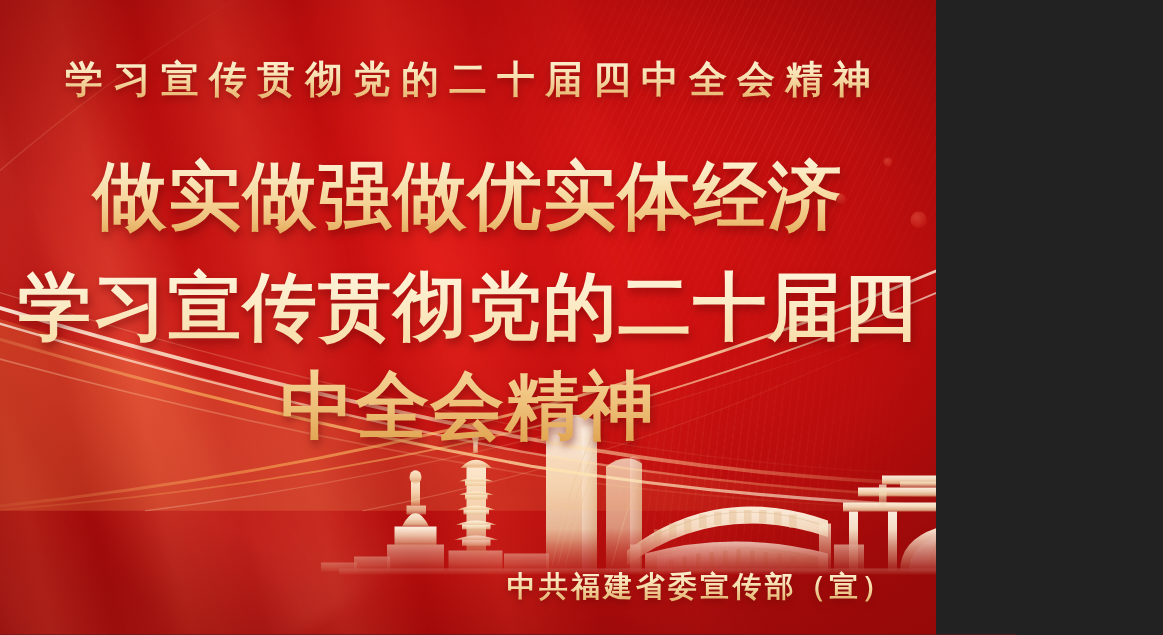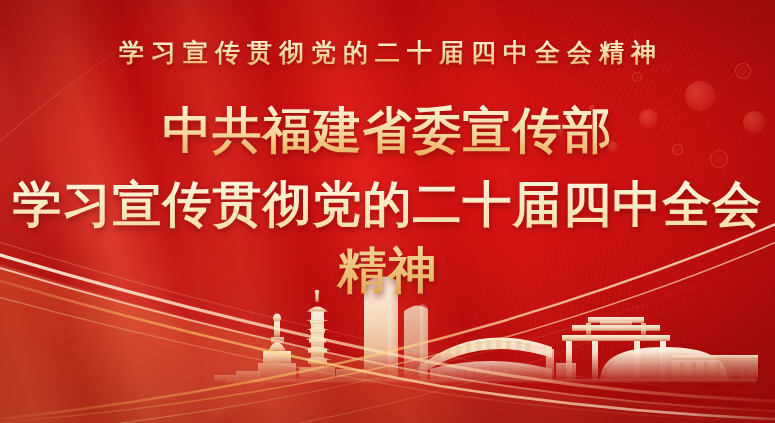--- a/index.html
+++ b/index.html
@@ -2,21 +2,21 @@
 <html><head>
 <meta charset="utf-8">
 <style>
   html, body {
     margin: 0;
     padding: 0;
     background: #222;
   }
   #poster {
     position: relative;
-    width: 775px;
+    width: 624px;
     height: 423px;
     overflow: hidden;
     font-family: "Liberation Sans", "DejaVu Sans", sans-serif;
     background: #c60f0f;
     user-select: none;
   }
 
   
   .bg-base {
     position: absolute;
@@ -404,18 +404,19 @@
     <path d="M-10 420 Q260 392 500 322 Q660 274 790 218" stroke="url(#rbGoldR)" stroke-width="2.4" fill="none" opacity="0.9"></path>
     <path d="M-10 423 Q270 402 510 336 Q668 290 790 236" stroke="url(#rbGoldR)" stroke-width="1.5" fill="none" opacity="0.72"></path>
     <path d="M120 423 Q320 398 530 340 Q680 296 790 250" stroke="url(#rbFaint)" stroke-width="1.1" fill="none" opacity="0.5"></path>
     <path d="M300 423 Q470 390 620 330 Q720 288 790 258" stroke="url(#rbFaint)" stroke-width="0.9" fill="none" opacity="0.42"></path>
 
     <path d="M-10 150 Q80 70 210 -10" stroke="url(#rbFaint)" stroke-width="1.2" fill="none" opacity="0.28"></path>
   </svg>
 
   <div class="header-line">学习宣传贯彻党的二十届四中全会精神</div>
 
-  <div class="main-title" id="title-line1">中共福建省委宣传部</div>
+  <div class="main-title" id="title-line1">做实做强做优实体经济</div>
 
   <div class="main-title" id="title-line2">学习宣传贯彻党的二十届四中全会精神</div>
 
+  <div class="signature">中共福建省委宣传部（宣）</div>
 
 </div>
 
 </body></html>

